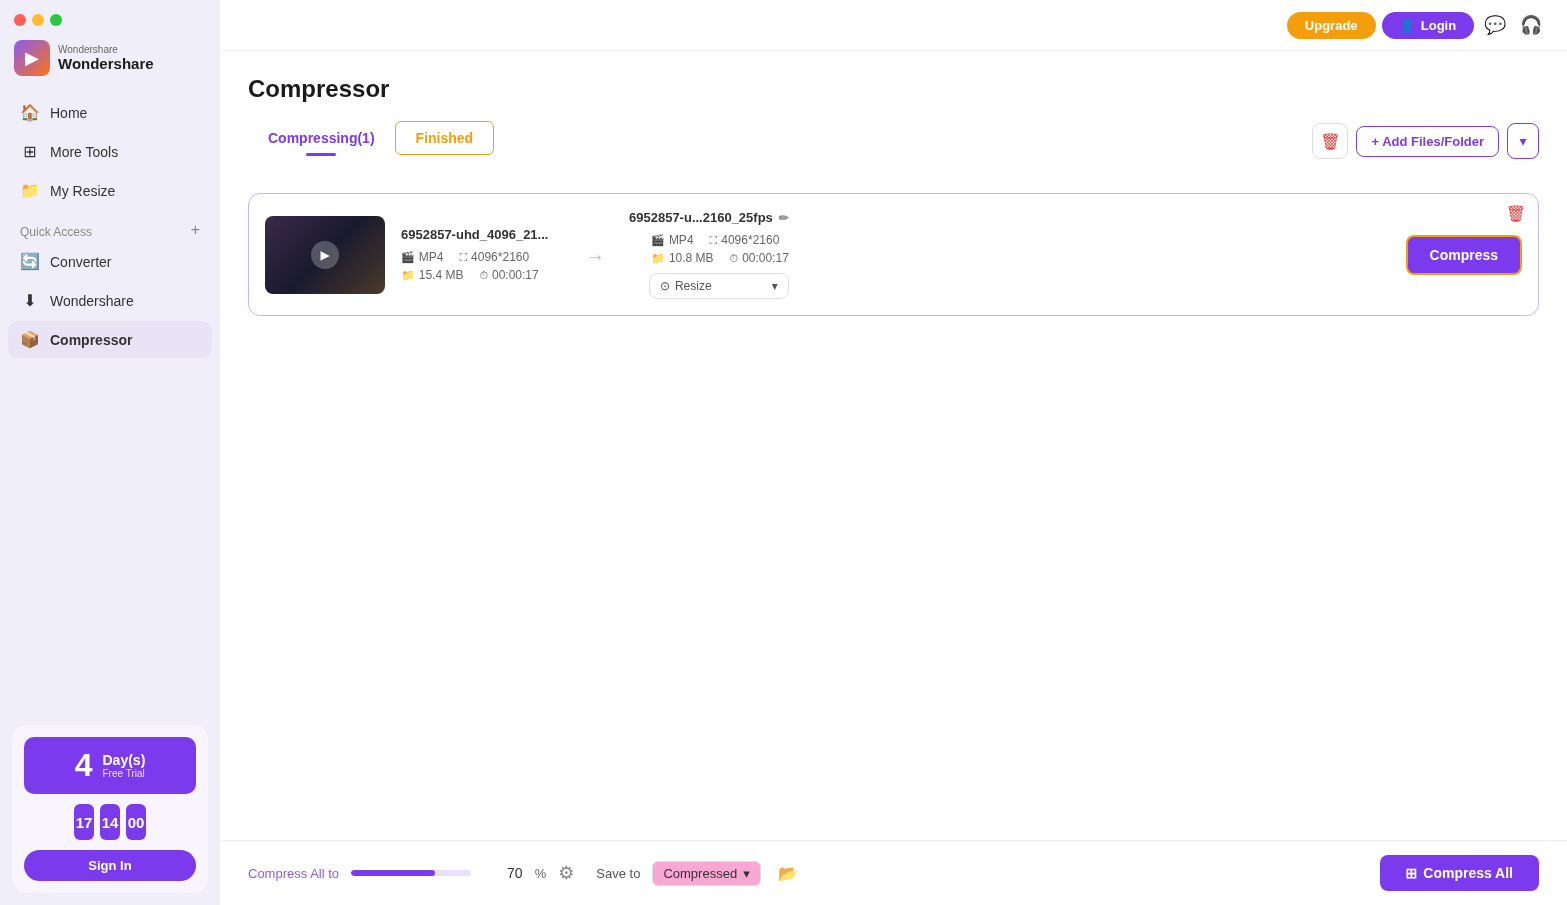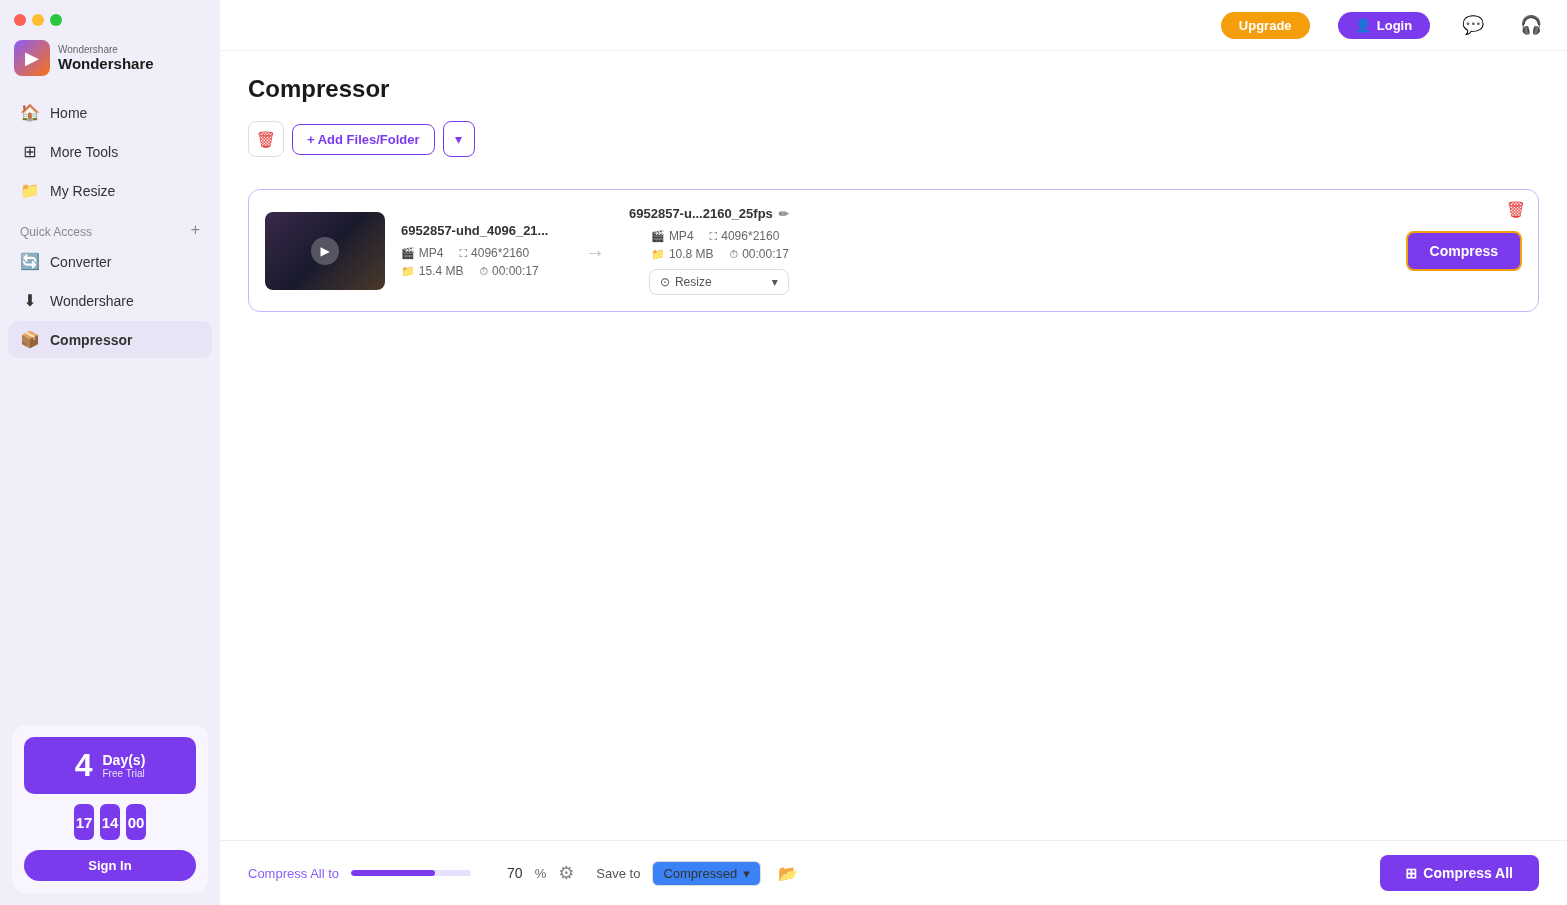--- a/index.html
+++ b/index.html
@@ -119,21 +119,21 @@
       flex-direction: column;
       overflow: hidden;
     }
 
     
     .topbar {
       display: flex;
       align-items: center;
       justify-content: flex-end;
       padding: 10px 20px;
-      gap: 28px;
+      gap: 6px;
       border-bottom: 1px solid #f0f0f0;
       min-height: 50px;
     }
     .upgrade-btn {
       background: #f59e0b;
       color: white;
       border: none;
       border-radius: 20px;
       padding: 6px 18px;
       font-size: 13px;
@@ -371,21 +371,21 @@
     .percent-value { font-size: 14px; font-weight: 400; color: #333; margin-left: 24px; }
     .percent-sign { font-size: 13px; color: #666; }
     .settings-icon-btn { font-size: 18px; color: #888; cursor: pointer; }
     .save-to-label { font-size: 13px; color: #555; margin-left: 10px; }
     .save-location {
       border: 1.5px solid #ddd;
       border-radius: 6px;
       padding: 4px 10px;
       font-size: 13px;
       color: #333;
-      background: #3b82f6;
+      background: #f9a8d4;
       display: flex; align-items: center; gap: 6px;
       cursor: pointer;
     }
     .folder-icon-sm { font-size: 16px; color: #888; cursor: pointer; margin-left: 6px; }
     .compress-all-btn {
       margin-left: auto;
       background: #7c3aed;
       color: white;
       border: none;
       border-radius: 8px;
@@ -481,20 +481,24 @@
       <span>Login</span>
     </button>
     <span class="topbar-icon">💬</span>
     <span class="topbar-icon">🎧</span>
   </div>
 
   <div class="content">
     <h1 class="page-title">Compressor</h1>
 
     <div style="display:flex; align-items:center; justify-content:space-between; margin-bottom:18px;">
+      <div class="tabs">
+        <div class="tab active-tab">Compressing(1)</div>
+        <div class="tab finished-tab">Finished</div>
+      </div>
       <div class="toolbar">
         <button class="delete-btn">
           <span>🗑</span>
         </button>
         <button class="add-files-btn">+ Add Files/Folder</button>
         <button class="dropdown-arrow-btn">
           <span>▾</span>
         </button>
       </div>
     </div>

